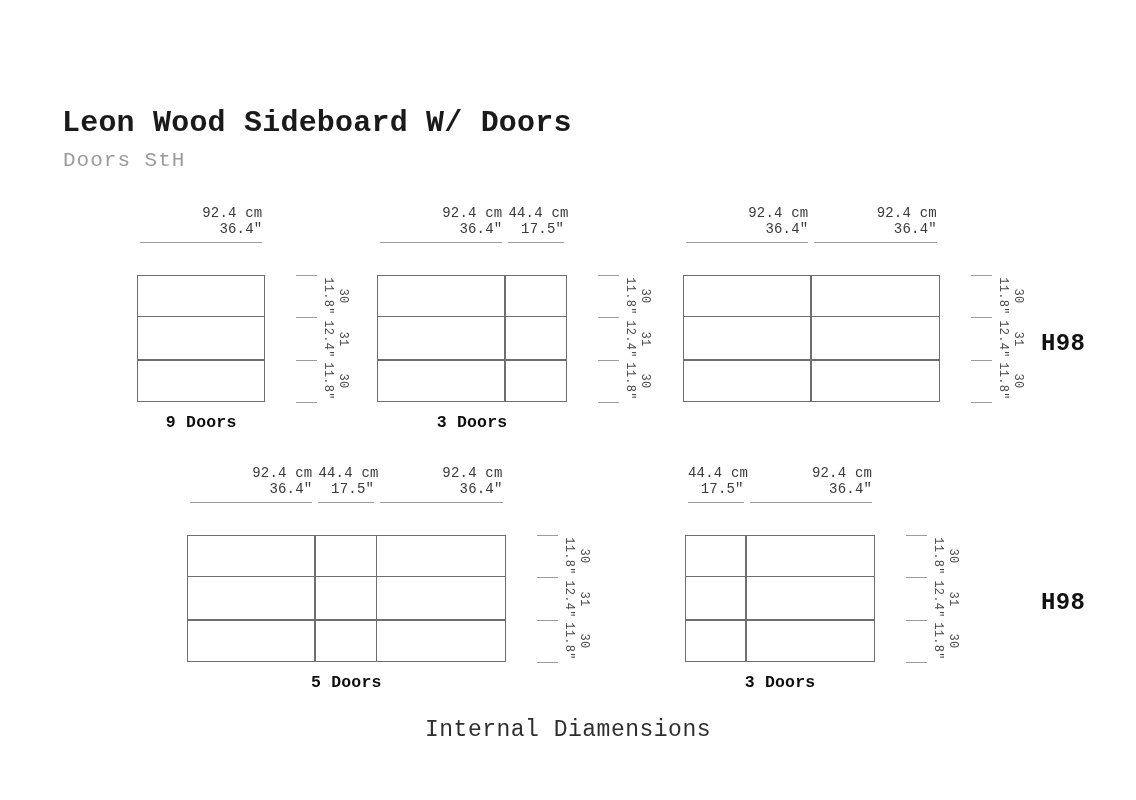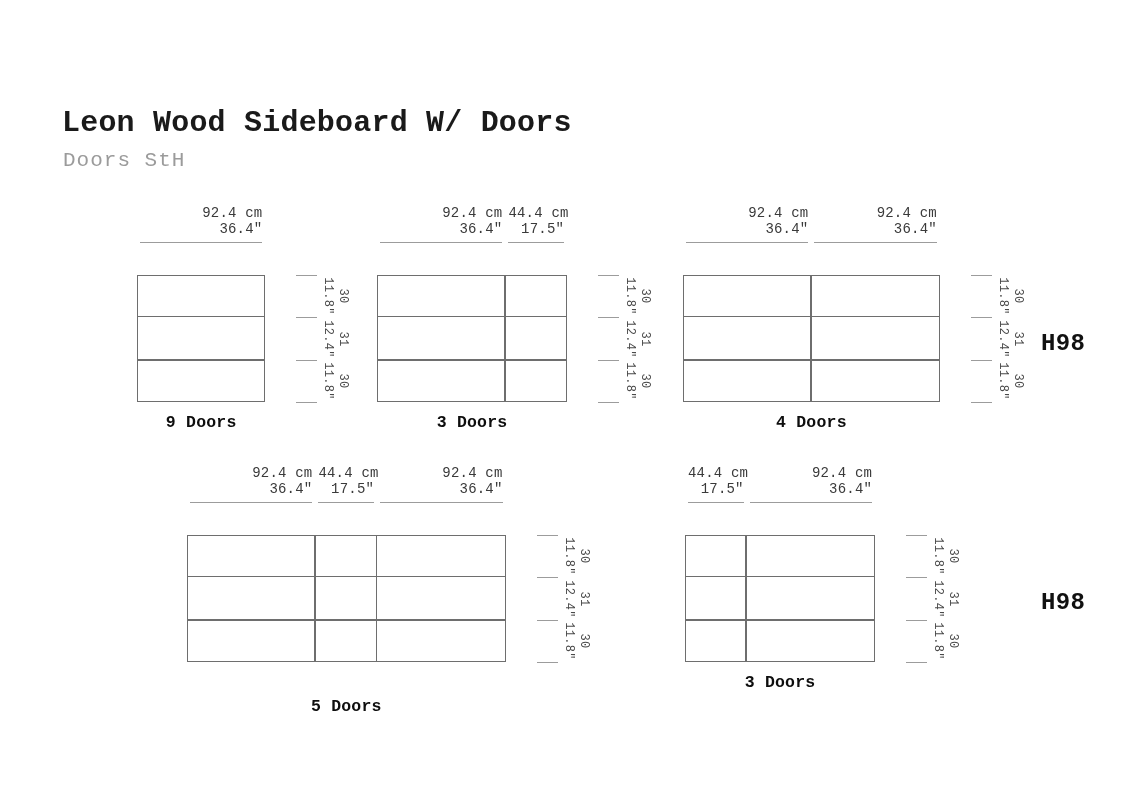--- a/index.html
+++ b/index.html
@@ -144,21 +144,20 @@
           <div>11.8"</div>
         </div>
         <div class="vdim" style="left: 326.872px; top: 138.7px;">
           <div>31</div>
           <div>12.4"</div>
         </div>
         <div class="vdim" style="left: 326.872px; top: 181.4px;">
           <div>30</div>
           <div>11.8"</div>
         </div>
-        <div class="dlabel" style="top: 213.4px; left: 0px; width: 256.872px;">4 Doors</div>
       </div>
       <div class="diagram" style="left: 187px; top: 460px; width: 433.588px; height: 247.4px;">
         <div class="wdim" style="left: 3px; top: 5px; width: 122.436px;">
           <div>92.4 cm</div>
           <div>36.4"</div>
         </div>
         <div class="dimline" style="left: 3px; top: 42px; width: 122.436px;"></div>
         <div class="wdim" style="left: 131.436px; top: 5px; width: 55.716px;">
           <div>44.4 cm</div>
           <div>17.5"</div>
@@ -184,21 +183,21 @@
           <div>11.8"</div>
         </div>
         <div class="vdim" style="left: 388.588px; top: 138.7px;">
           <div>31</div>
           <div>12.4"</div>
         </div>
         <div class="vdim" style="left: 388.588px; top: 181.4px;">
           <div>30</div>
           <div>11.8"</div>
         </div>
-        <div class="dlabel" style="top: 213.4px; left: 0px; width: 318.588px; margin-top: 24px;">5 Doors</div>
+        <div class="dlabel" style="top: 213.4px; left: 0px; width: 318.588px;">5 Doors</div>
       </div>
       <div class="diagram" style="left: 685px; top: 460px; width: 305.152px; height: 247.4px;">
         <div class="wdim" style="left: 3px; top: 5px; width: 55.716px;">
           <div>44.4 cm</div>
           <div>17.5"</div>
         </div>
         <div class="dimline" style="left: 3px; top: 42px; width: 55.716px;"></div>
         <div class="wdim" style="left: 64.716px; top: 5px; width: 122.436px;">
           <div>92.4 cm</div>
           <div>36.4"</div>
@@ -223,13 +222,14 @@
         </div>
         <div class="vdim" style="left: 260.152px; top: 181.4px;">
           <div>30</div>
           <div>11.8"</div>
         </div>
         <div class="dlabel" style="top: 213.4px; left: 0px; width: 190.152px;">3 Doors</div>
       </div>
     </div>
   <div class="h98" style="left:1041px;top:330px;">H98</div>
   <div class="h98" style="left:1041px;top:589px;">H98</div>
+  <div class="caption">Internal Diamensions</div>
 </div>
 
 </body></html>

